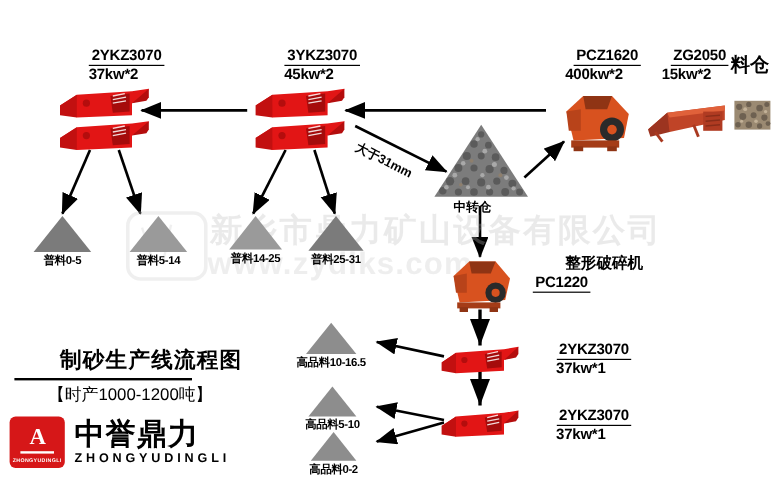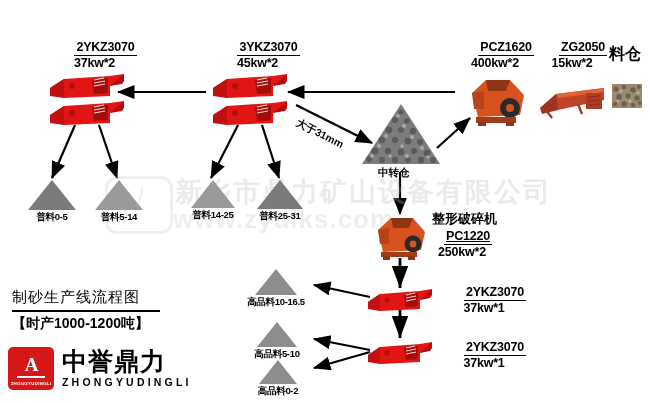--- a/index.html
+++ b/index.html
@@ -14,44 +14,44 @@
   #stage{position:absolute;left:0;top:0;width:650px;height:403px;}
   .abs{position:absolute;}
 
   
   .mlabel{position:absolute;text-align:center;line-height:1.05;white-space:nowrap;}
   .mlabel .model{
     font-size:12.5px;font-weight:700;letter-spacing:-0.2px;
     border-bottom:1.6px solid #000;padding:0 2px 1px 2px;display:inline-block;margin-left:22px;
   }
   .mlabel .power{font-size:12.5px;font-weight:700;letter-spacing:-0.2px;padding-top:1px;}
-  .mlabel .cntitle{font-size:13px;font-weight:700;display:block;padding-bottom:1px;}
+  .mlabel .cntitle{font-size:13px;font-weight:700;display:block;padding-bottom:1px;margin-left:39px;}
 
   .cnlabel{position:absolute;font-size:13.5px;font-weight:700;white-space:nowrap;}
 
   
   .pile{position:absolute;}
   .pile .tri{
     width:0;height:0;margin:0 auto;
     border-left:var(--hw) solid transparent;
     border-right:var(--hw) solid transparent;
     border-bottom:var(--h) solid #8d8d8d;
   }
   .pile .cap{
     font-size:9.5px;font-weight:700;text-align:center;white-space:nowrap;
     margin-top:1px;letter-spacing:-0.3px;
   }
   .pile.dark .tri{border-bottom-color:#7b7b7b;}
   .pile.mid  .tri{border-bottom-color:#9a9a9a;}
 
   
   #titleblock{position:absolute;left:12px;top:288px;}
-  #titleblock .t1{font-size:15px;font-weight:400;letter-spacing:1px;}
+  #titleblock .t1{font-size:18px;font-weight:700;letter-spacing:1px;margin-left:38px;}
   #titleblock .rule{width:148px;height:2px;background:#000;margin:3px 0 3px 0;}
-  #titleblock .t2{font-size:14px;font-weight:700;letter-spacing:0px;}
+  #titleblock .t2{font-size:14px;font-weight:400;letter-spacing:0px;margin-left:28px;}
 
   
   #brand{position:absolute;left:8px;top:347px;display:flex;align-items:center;}
   #brand .mark{
     width:46px;height:43px;background:#d61718;border-radius:5px;
     position:relative;overflow:hidden;margin-right:8px;
   }
   #brand .mark .glyph{
     position:absolute;left:6px;top:6px;width:34px;height:23px;
     color:#fff;font-size:19px;font-weight:700;font-family:"Liberation Serif",serif;
@@ -320,21 +320,21 @@
     </g>
   </svg>
   <div class="cnlabel" style="left:378px;top:166px;font-size:10.5px;">中转仓</div>
 
   <div class="cnlabel" style="left:300px;top:116px;font-size:10.5px;transform:rotate(27deg);transform-origin:left top;">大于31mm</div>
 
   <div class="pile dark" style="left:20px;top:180px;width:64px;--hw:24px;--h:30px;">
     <div class="tri"></div>
     <div class="cap">普料0-5</div>
   </div>
-  <div class="pile mid" style="left:85px;top:180px;width:68px;--hw:24px;--h:30px;">
+  <div class="pile mid" style="left:98px;top:180px;width:68px;--hw:24px;--h:30px;">
     <div class="tri"></div>
     <div class="cap">普料5-14</div>
   </div>
   <div class="pile mid" style="left:179px;top:180px;width:68px;--hw:22px;--h:28px;">
     <div class="tri"></div>
     <div class="cap">普料14-25</div>
   </div>
   <div class="pile dark" style="left:246px;top:180px;width:68px;--hw:23px;--h:29px;">
     <div class="tri"></div>
     <div class="cap">普料25-31</div>
@@ -345,22 +345,21 @@
     <polygon points="18,4 40,4 36,14 20,14" fill="#8f3414"></polygon>
     <polygon points="5,16 16,14 16,30 7,30" fill="#b8431a"></polygon>
     <circle cx="40" cy="30" r="8.5" fill="#2a2a2a"></circle>
     <circle cx="40" cy="30" r="3.4" fill="#d8521f"></circle>
     <rect x="8" y="38" width="36" height="5" fill="#a53c17"></rect>
     <rect x="10" y="42" width="7" height="4" fill="#8f3414"></rect>
     <rect x="35" y="42" width="7" height="4" fill="#8f3414"></rect>
   </svg>
   <div class="mlabel" style="left:432px;top:212px;width:90px;text-align:left;">
     <span class="cntitle">整形破碎机</span>
-    <span class="model" style="margin-left:12px;text-decoration:underline;">PC1220</span>
-    <div class="power" style="margin-left:6px;">250kw*2</div>
+    <span class="model" style="margin-left:12px;">PC1220</span>
   </div>
 
   <svg class="abs" style="left:366px;top:288px;width:68px;height:24px;">
     <polygon points="2,14 14,6 54,3 66,1 64,8 54,12 54,21 14,23" fill="#e21515"></polygon>
     <polygon points="54,12 66,1 66,7 64,10" fill="#b40d0d"></polygon>
     <polygon points="38,7 52,5 52,18 40,19" fill="#a50b0b"></polygon>
     <polygon points="2,14 14,6 14,23 2,21" fill="#c21010"></polygon>
     <g stroke="#fff" stroke-width="1" opacity="0.85">
       <line x1="40" y1="7" x2="49" y2="5"></line>
         <line x1="40" y1="10" x2="50" y2="8"></line>

